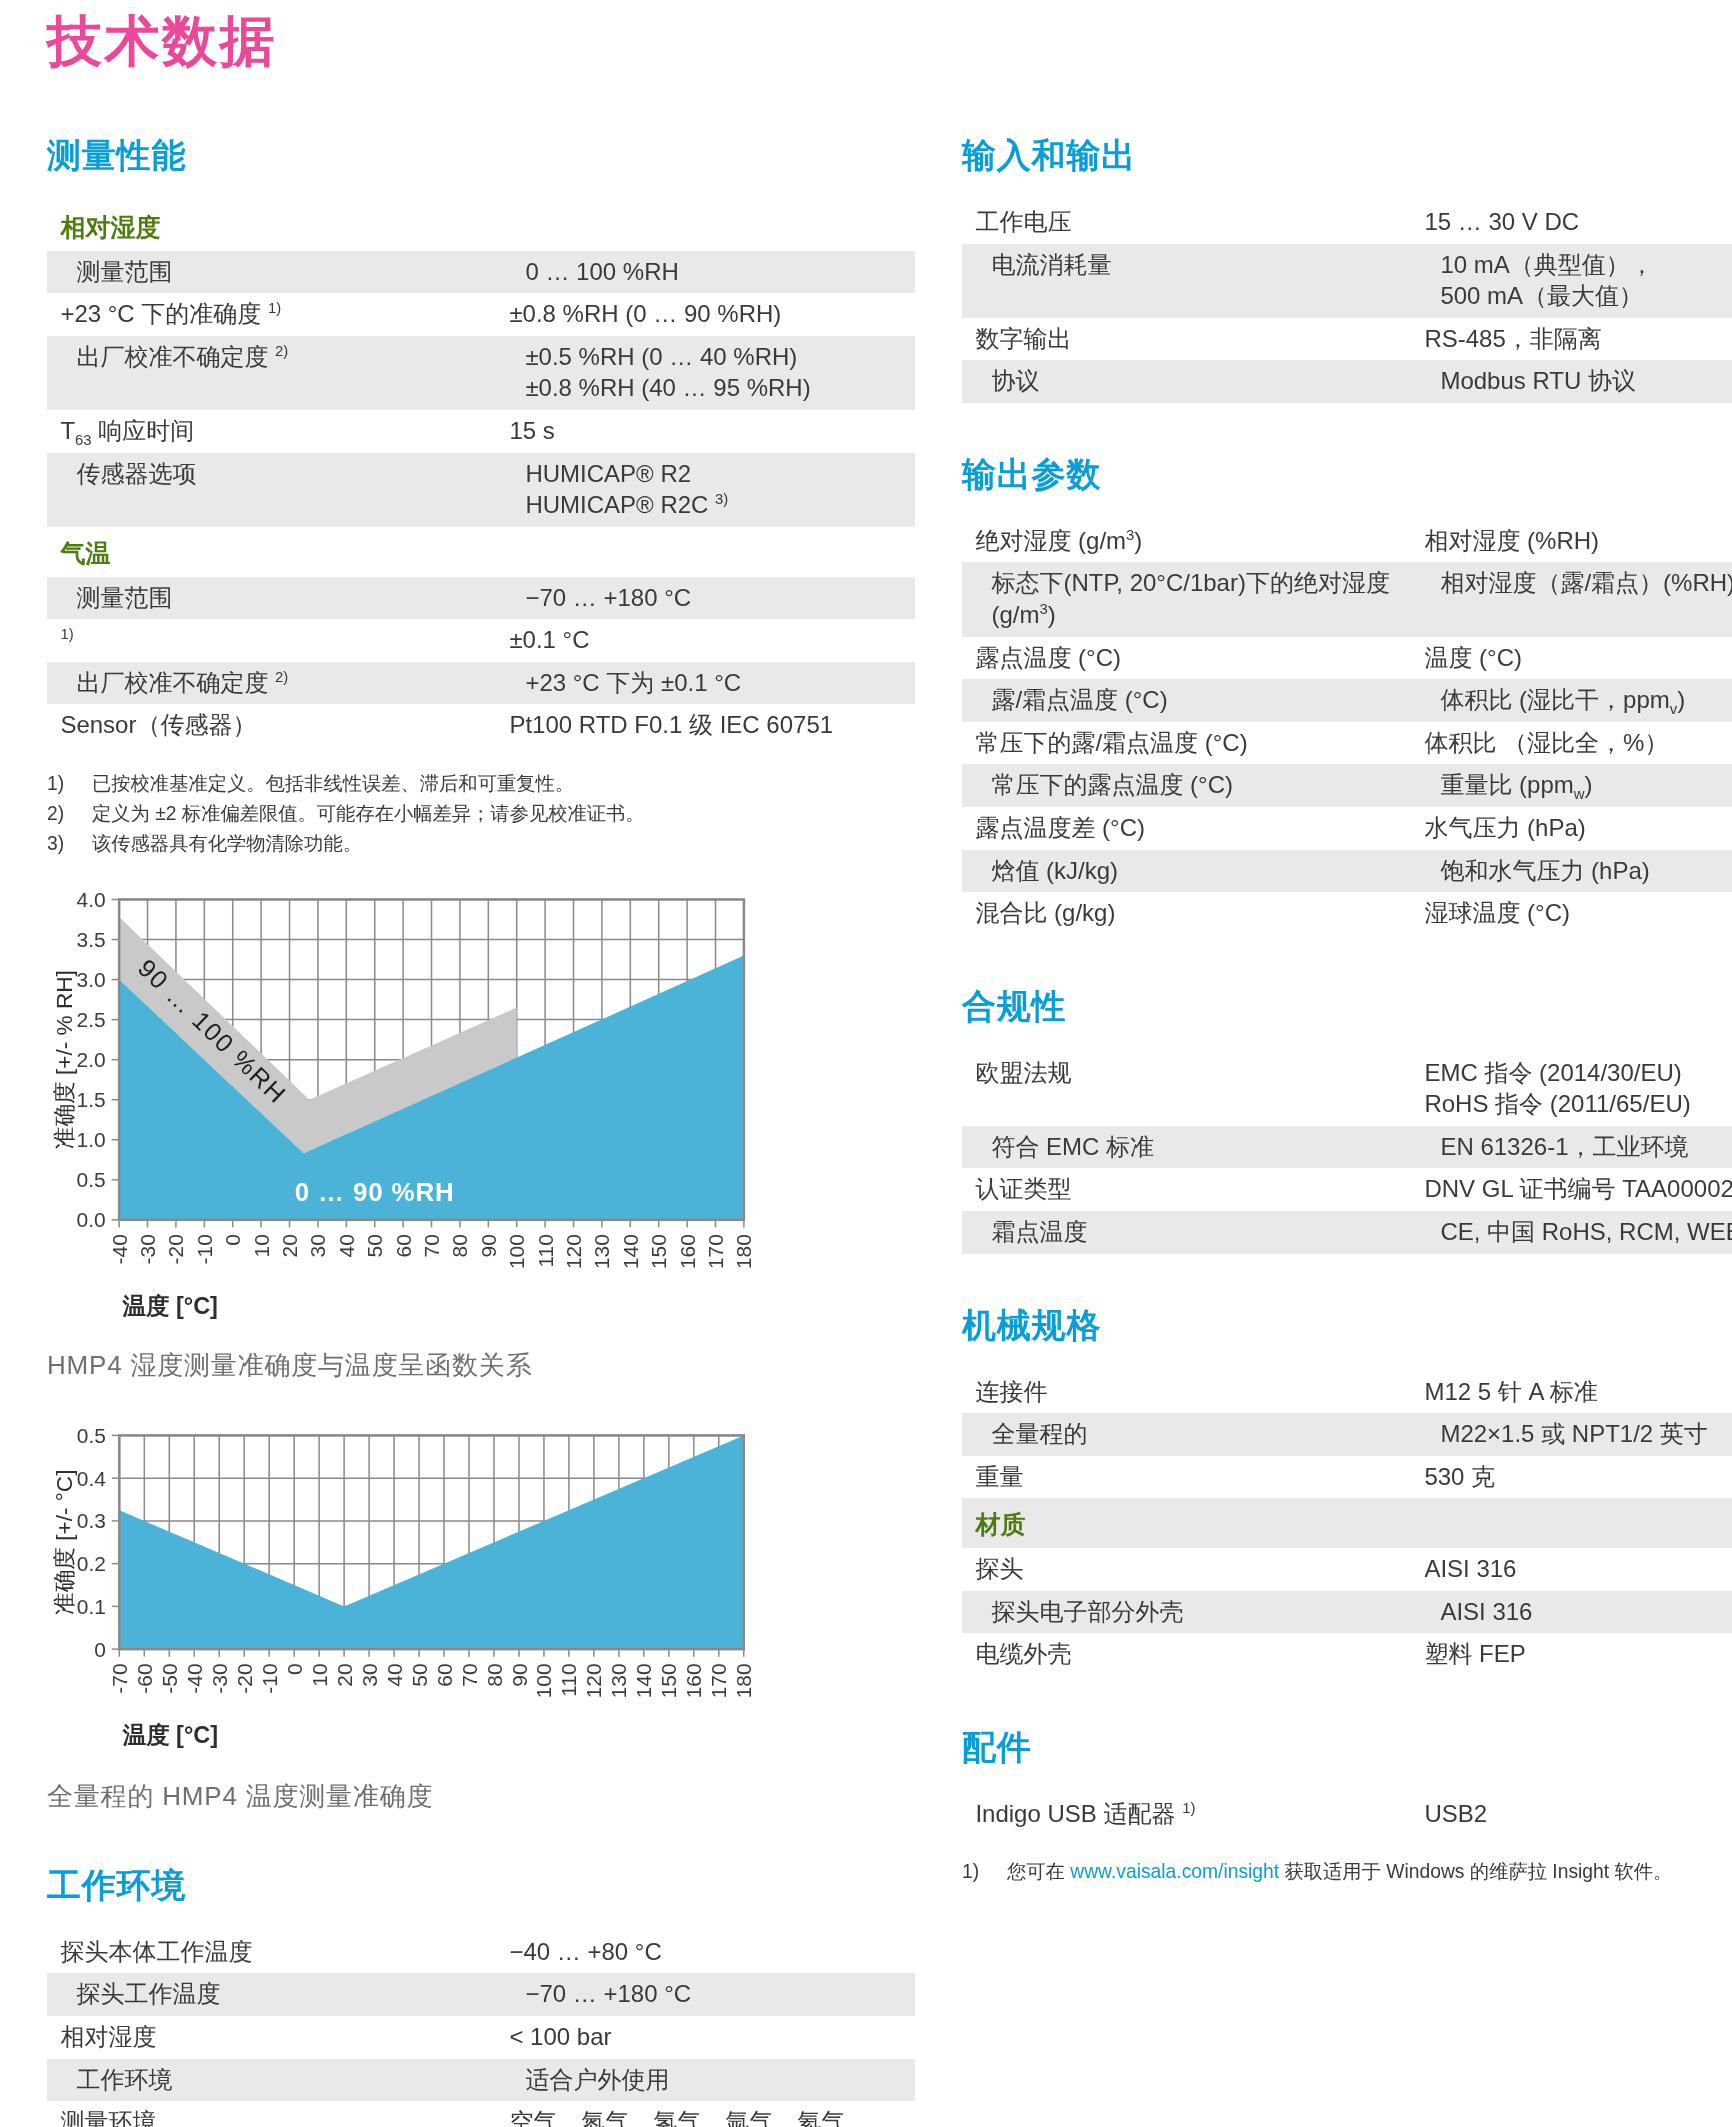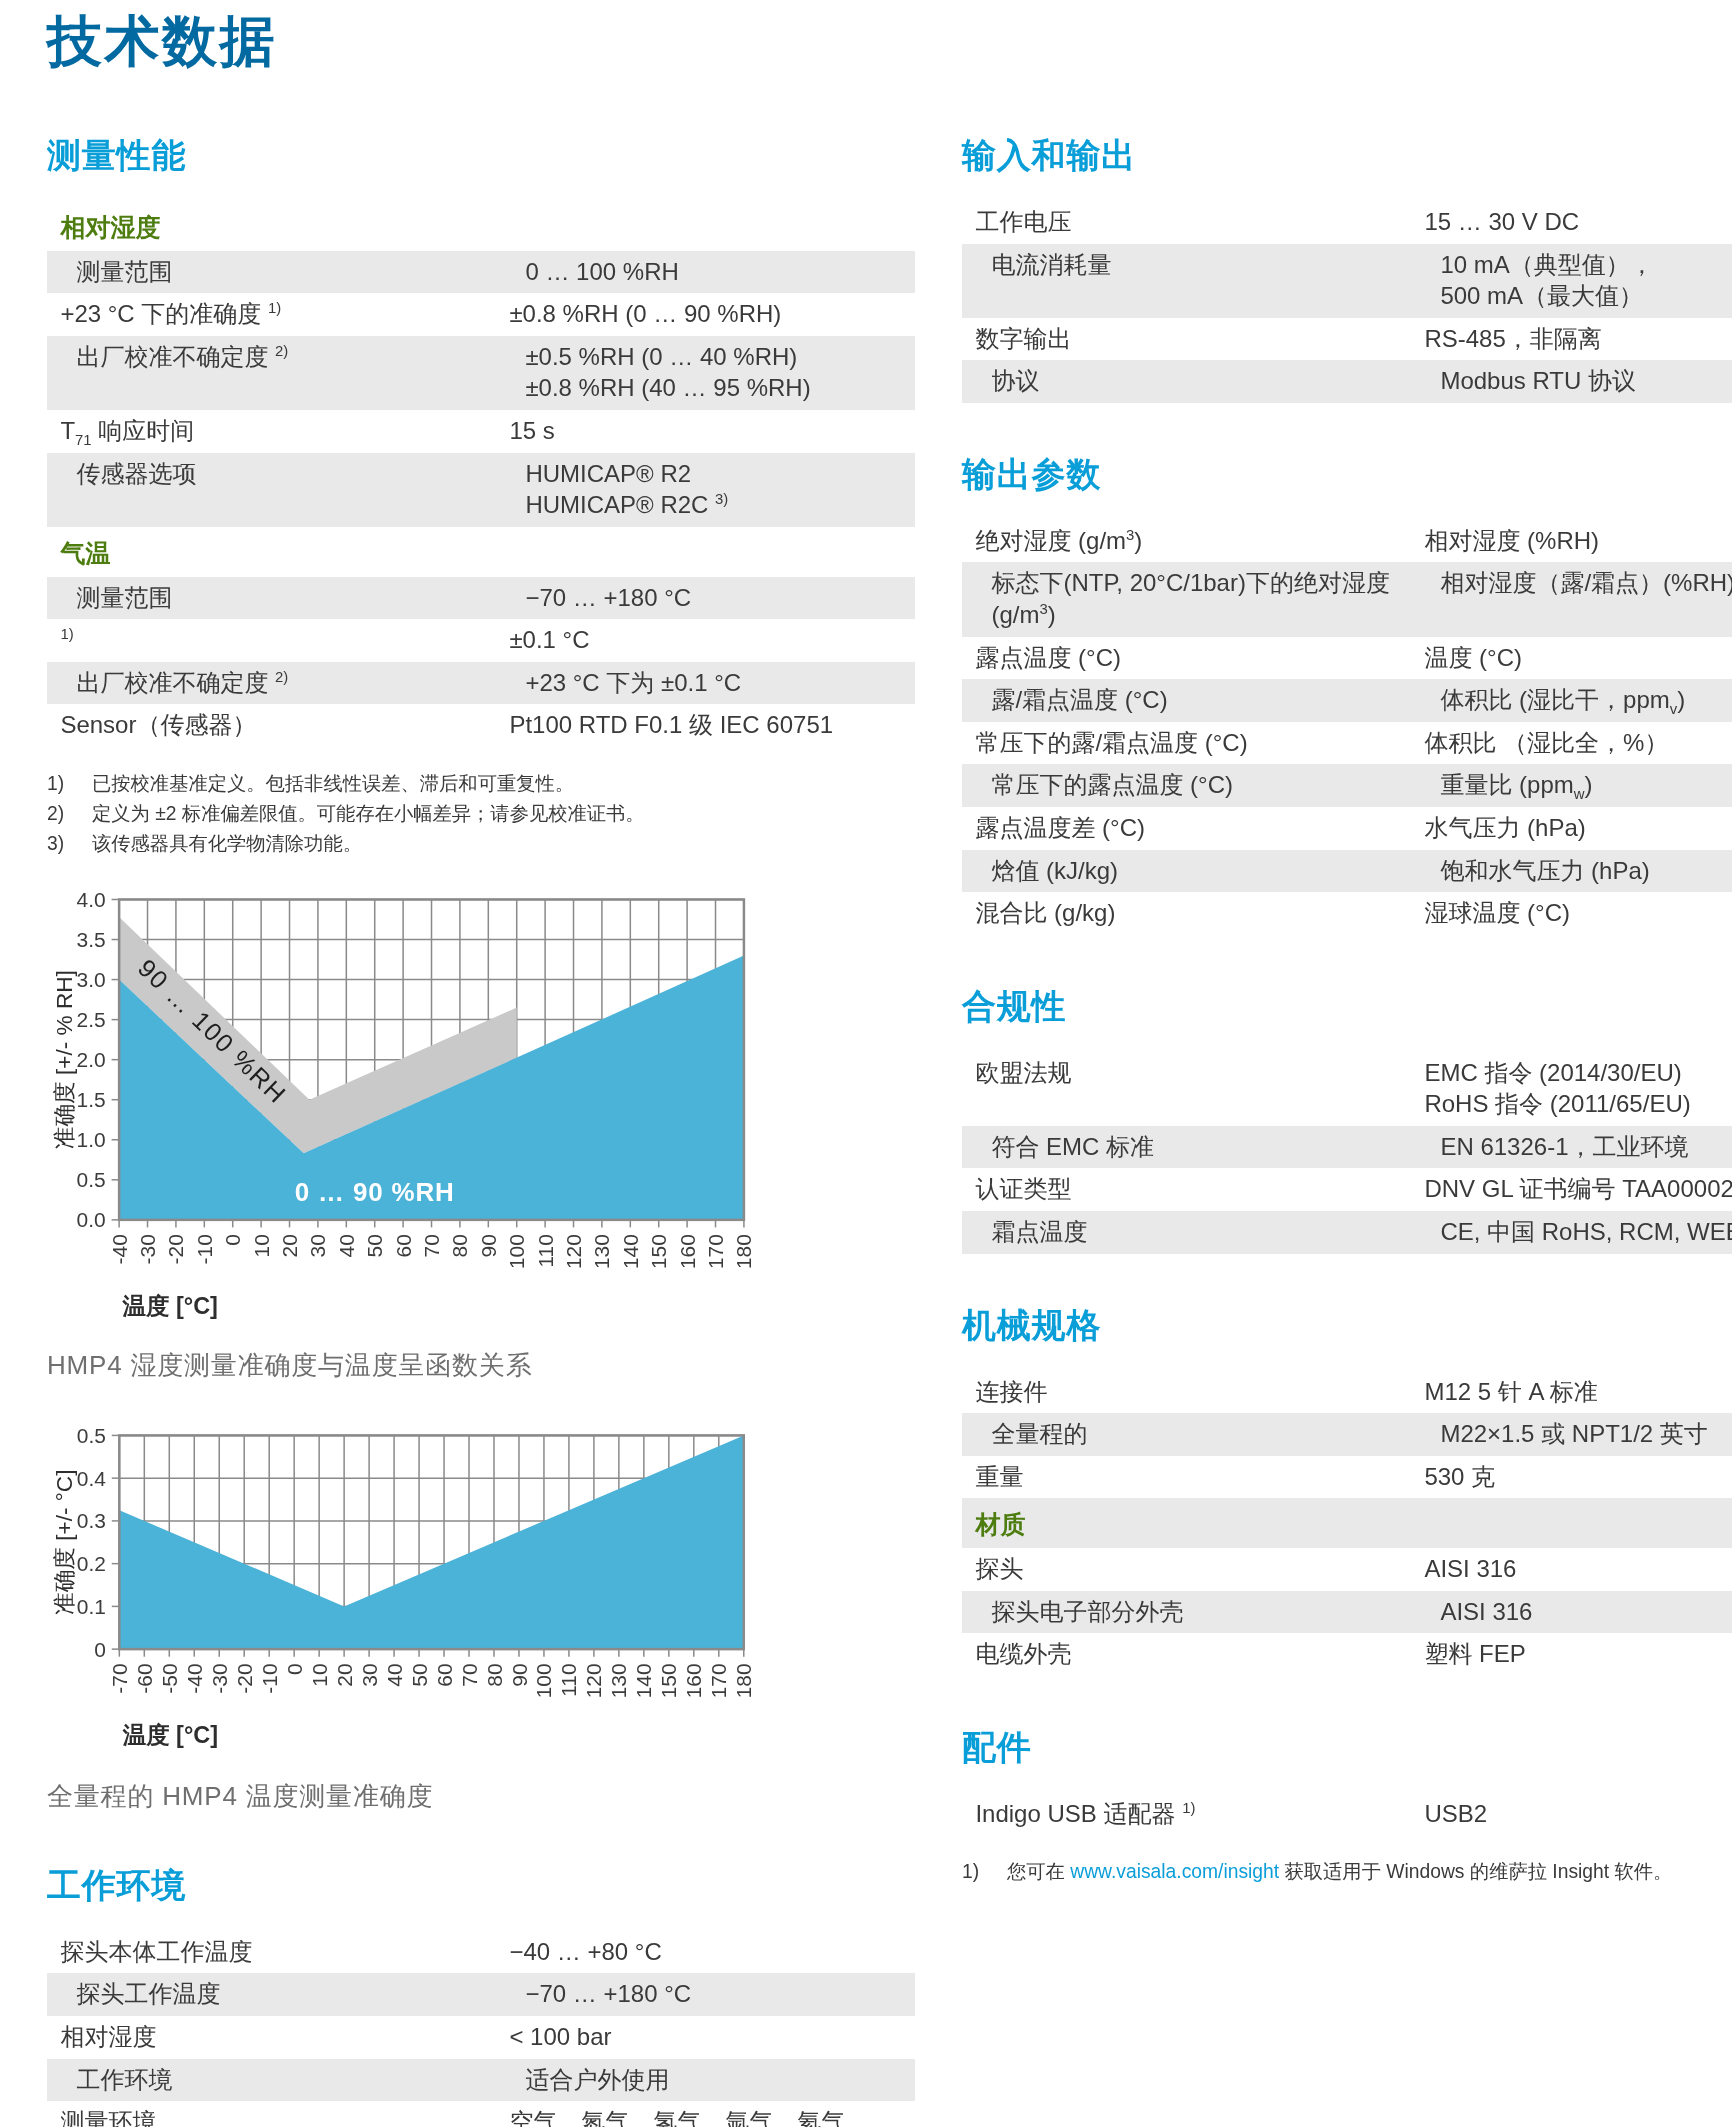--- a/index.html
+++ b/index.html
@@ -9,21 +9,21 @@
     --grid:#8a8a8a;
   }
   *{box-sizing:border-box;}
   html,body{margin:0;padding:0;}
   body{
     width:1733px;height:2128px;overflow:hidden;position:relative;background:#ffffff;
     font-family:"Liberation Sans","DejaVu Sans",sans-serif;color:var(--text);
   }
   .page-title{
     position:absolute;left:47px;top:5px;margin:0;
-    font-size:55px;font-weight:600;letter-spacing:2.5px;color:#0369a1;
+    font-size:55px;font-weight:600;letter-spacing:2.5px;color:#ec4899;
   }
   .col{position:absolute;top:133px;}
   .col-left{left:47px;width:868px;}
   .col-right{left:962px;width:868px;}
   section{margin:0;}
   section + section{margin-top:49px;}
   h2.section-heading{
     margin:0 0 22px 0;font-size:34px;font-weight:700;color:var(--accent);letter-spacing:0.8px;
   }
   .spec-table{width:100%;}
@@ -63,21 +63,21 @@
         </div>
         <div class="spec-row">
           <div class="cell label">+23 °C 下的准确度 <sup>1)</sup></div>
           <div class="cell value">±0.8 %RH (0 … 90 %RH)</div>
         </div>
         <div class="spec-row shaded">
           <div class="cell label">出厂校准不确定度 <sup>2)</sup></div>
           <div class="cell value">±0.5 %RH (0 … 40 %RH)<br>±0.8 %RH (40 … 95 %RH)</div>
         </div>
         <div class="spec-row">
-          <div class="cell label">T<sub>71</sub> 响应时间</div>
+          <div class="cell label">T<sub>63</sub> 响应时间</div>
           <div class="cell value">15 s</div>
         </div>
         <div class="spec-row shaded">
           <div class="cell label">传感器选项</div>
           <div class="cell value">HUMICAP® R2<br>HUMICAP® R2C <sup>3)</sup></div>
         </div>
         <div class="spec-sub">气温</div>
         <div class="spec-row shaded">
           <div class="cell label">测量范围</div>
           <div class="cell value">−70 … +180 °C</div>

